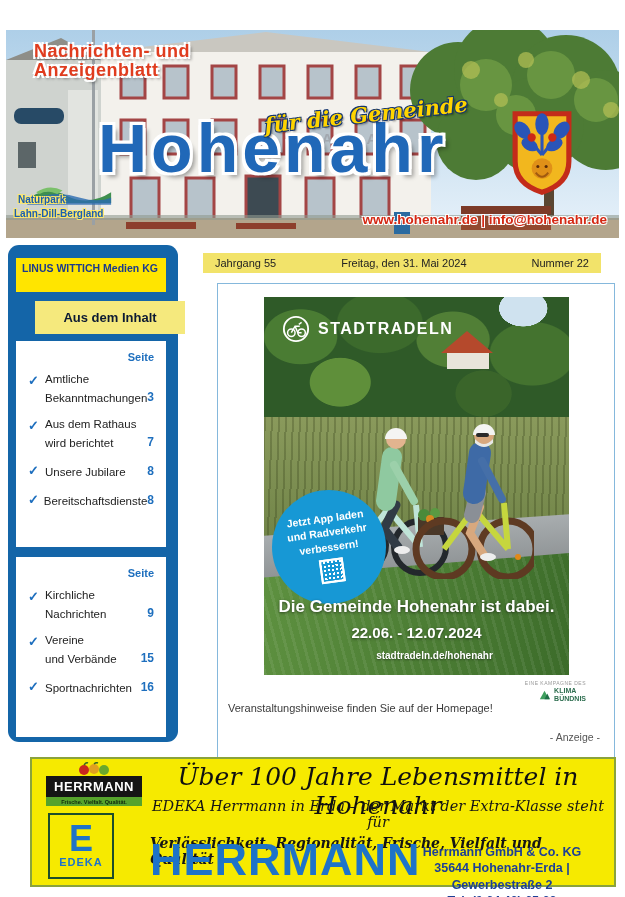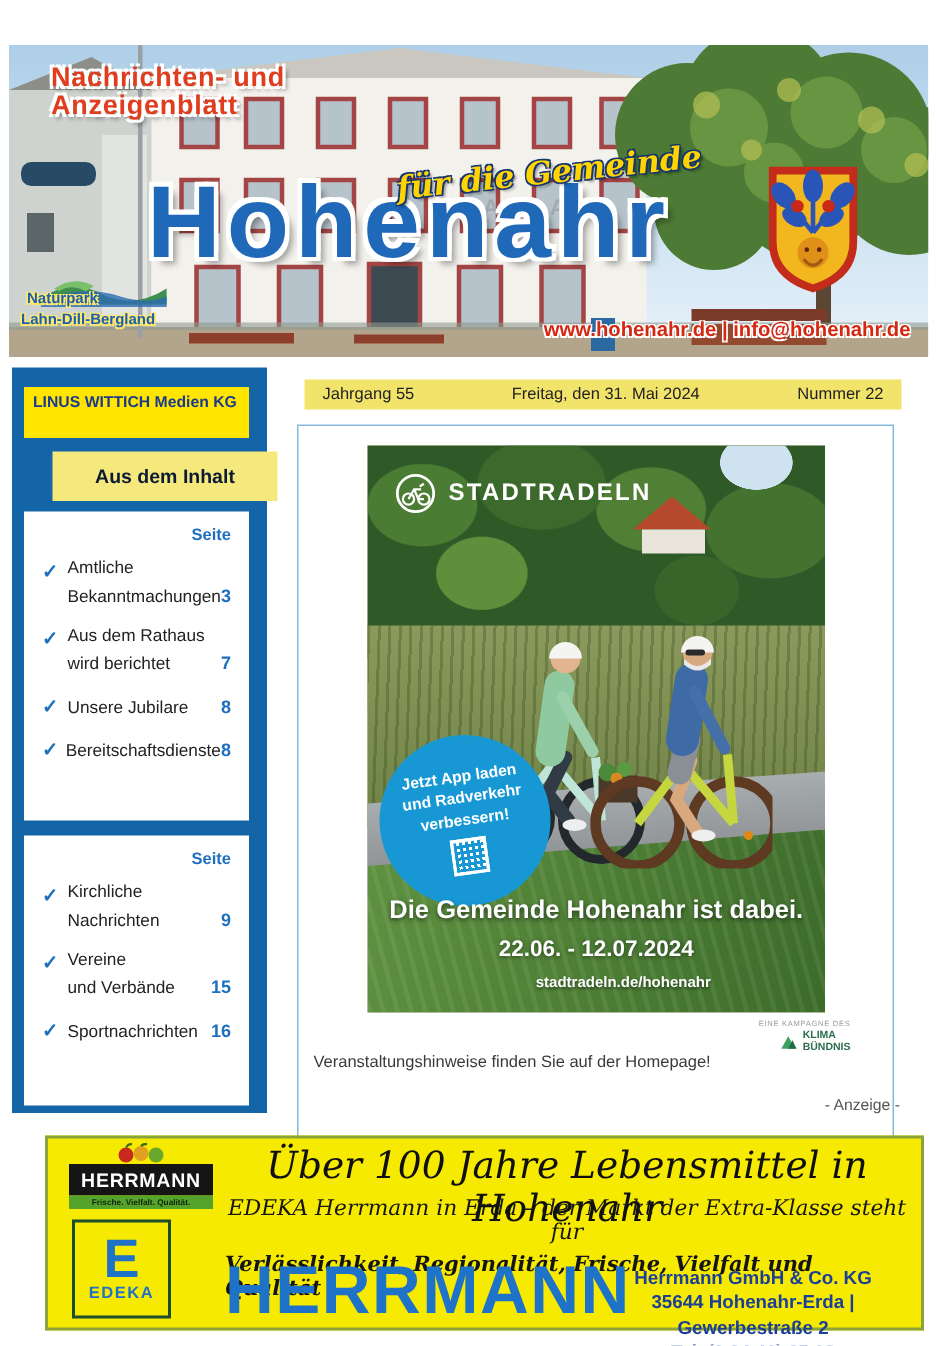--- a/index.html
+++ b/index.html
@@ -29,37 +29,37 @@
   .np-l2{left:2px;top:28px;}
   .hero-url{position:absolute;right:12px;top:182px;z-index:5;color:#d42813;font-weight:bold;font-size:13.5px;
     text-shadow:-1px -1px 0 #fff,1px -1px 0 #fff,-1px 1px 0 #fff,1px 1px 0 #fff;}
 
   
   .issue-bar{position:absolute;left:203px;top:253px;width:398px;height:20px;background:#f2e36a;
     display:flex;align-items:center;justify-content:space-between;padding:0 12px;box-sizing:border-box;
     font-size:11px;color:#222;}
 
   
-  .sidebar{position:absolute;left:8px;top:245px;width:170px;height:497px;background:#1465a8;}
+  .sidebar{position:absolute;left:8px;top:245px;width:170px;height:497px;background:#1465a8;border-radius:11px;}
   .pub-box{position:absolute;left:8px;top:13px;width:150px;height:34px;background:#ffe500;
     box-sizing:border-box;padding:4px 6px;color:#1b3a8c;font-weight:bold;font-size:10.5px;line-height:1.3;}
   .inhalt-box{position:absolute;left:8px;top:56px;width:150px;height:33px;background:#f5e97d;
     display:flex;align-items:center;justify-content:center;color:#0c1a33;font-weight:bold;font-size:13px;margin-left:19px;}
   .toc-box{position:absolute;left:8px;width:150px;background:#fff;box-sizing:border-box;padding:10px 12px;}
   .toc-box.b1{top:96px;height:206px;}
   .toc-box.b2{top:312px;height:180px;}
   .seite{display:block;text-align:right;color:#1e6fbe;font-weight:bold;font-size:11px;margin-bottom:10px;}
   .toc-row{display:flex;align-items:flex-end;margin-bottom:14px;}
   .chk{color:#1e6fbe;width:17px;font-weight:bold;font-size:13px;align-self:flex-start;}
   .lines{flex:1;display:flex;flex-direction:column;gap:7px;}
   .tl{font-size:11.5px;color:#222;}
   .pg{color:#1e6fbe;font-weight:bold;font-size:12px;}
 
   
-  .main-box{position:absolute;left:198px;top:283px;width:398px;height:540px;border:1.5px solid #85b8dc;
+  .main-box{position:absolute;left:217px;top:283px;width:398px;height:540px;border:1.5px solid #85b8dc;
     background:#fff;box-sizing:border-box;}
   .poster{position:absolute;left:46px;top:13px;width:305px;height:378px;overflow:hidden;background:#6e8246;}
   .p-trees{position:absolute;left:0;top:0;width:100%;height:142px;background:
     radial-gradient(40px 30px at 85% 8%, #cfe2ef 0 60%, transparent 61%),
     radial-gradient(60px 45px at 12% 28%, #4a7c33 0 60%, transparent 62%),
     radial-gradient(70px 50px at 38% 18%, #3c6a2c 0 60%, transparent 62%),
     radial-gradient(60px 46px at 62% 30%, #517f36 0 60%, transparent 62%),
     radial-gradient(70px 52px at 88% 40%, #44732f 0 60%, transparent 62%),
     radial-gradient(50px 40px at 25% 60%, #5f8f3a 0 60%, transparent 62%),
     radial-gradient(46px 38px at 72% 68%, #3a652a 0 60%, transparent 62%),

